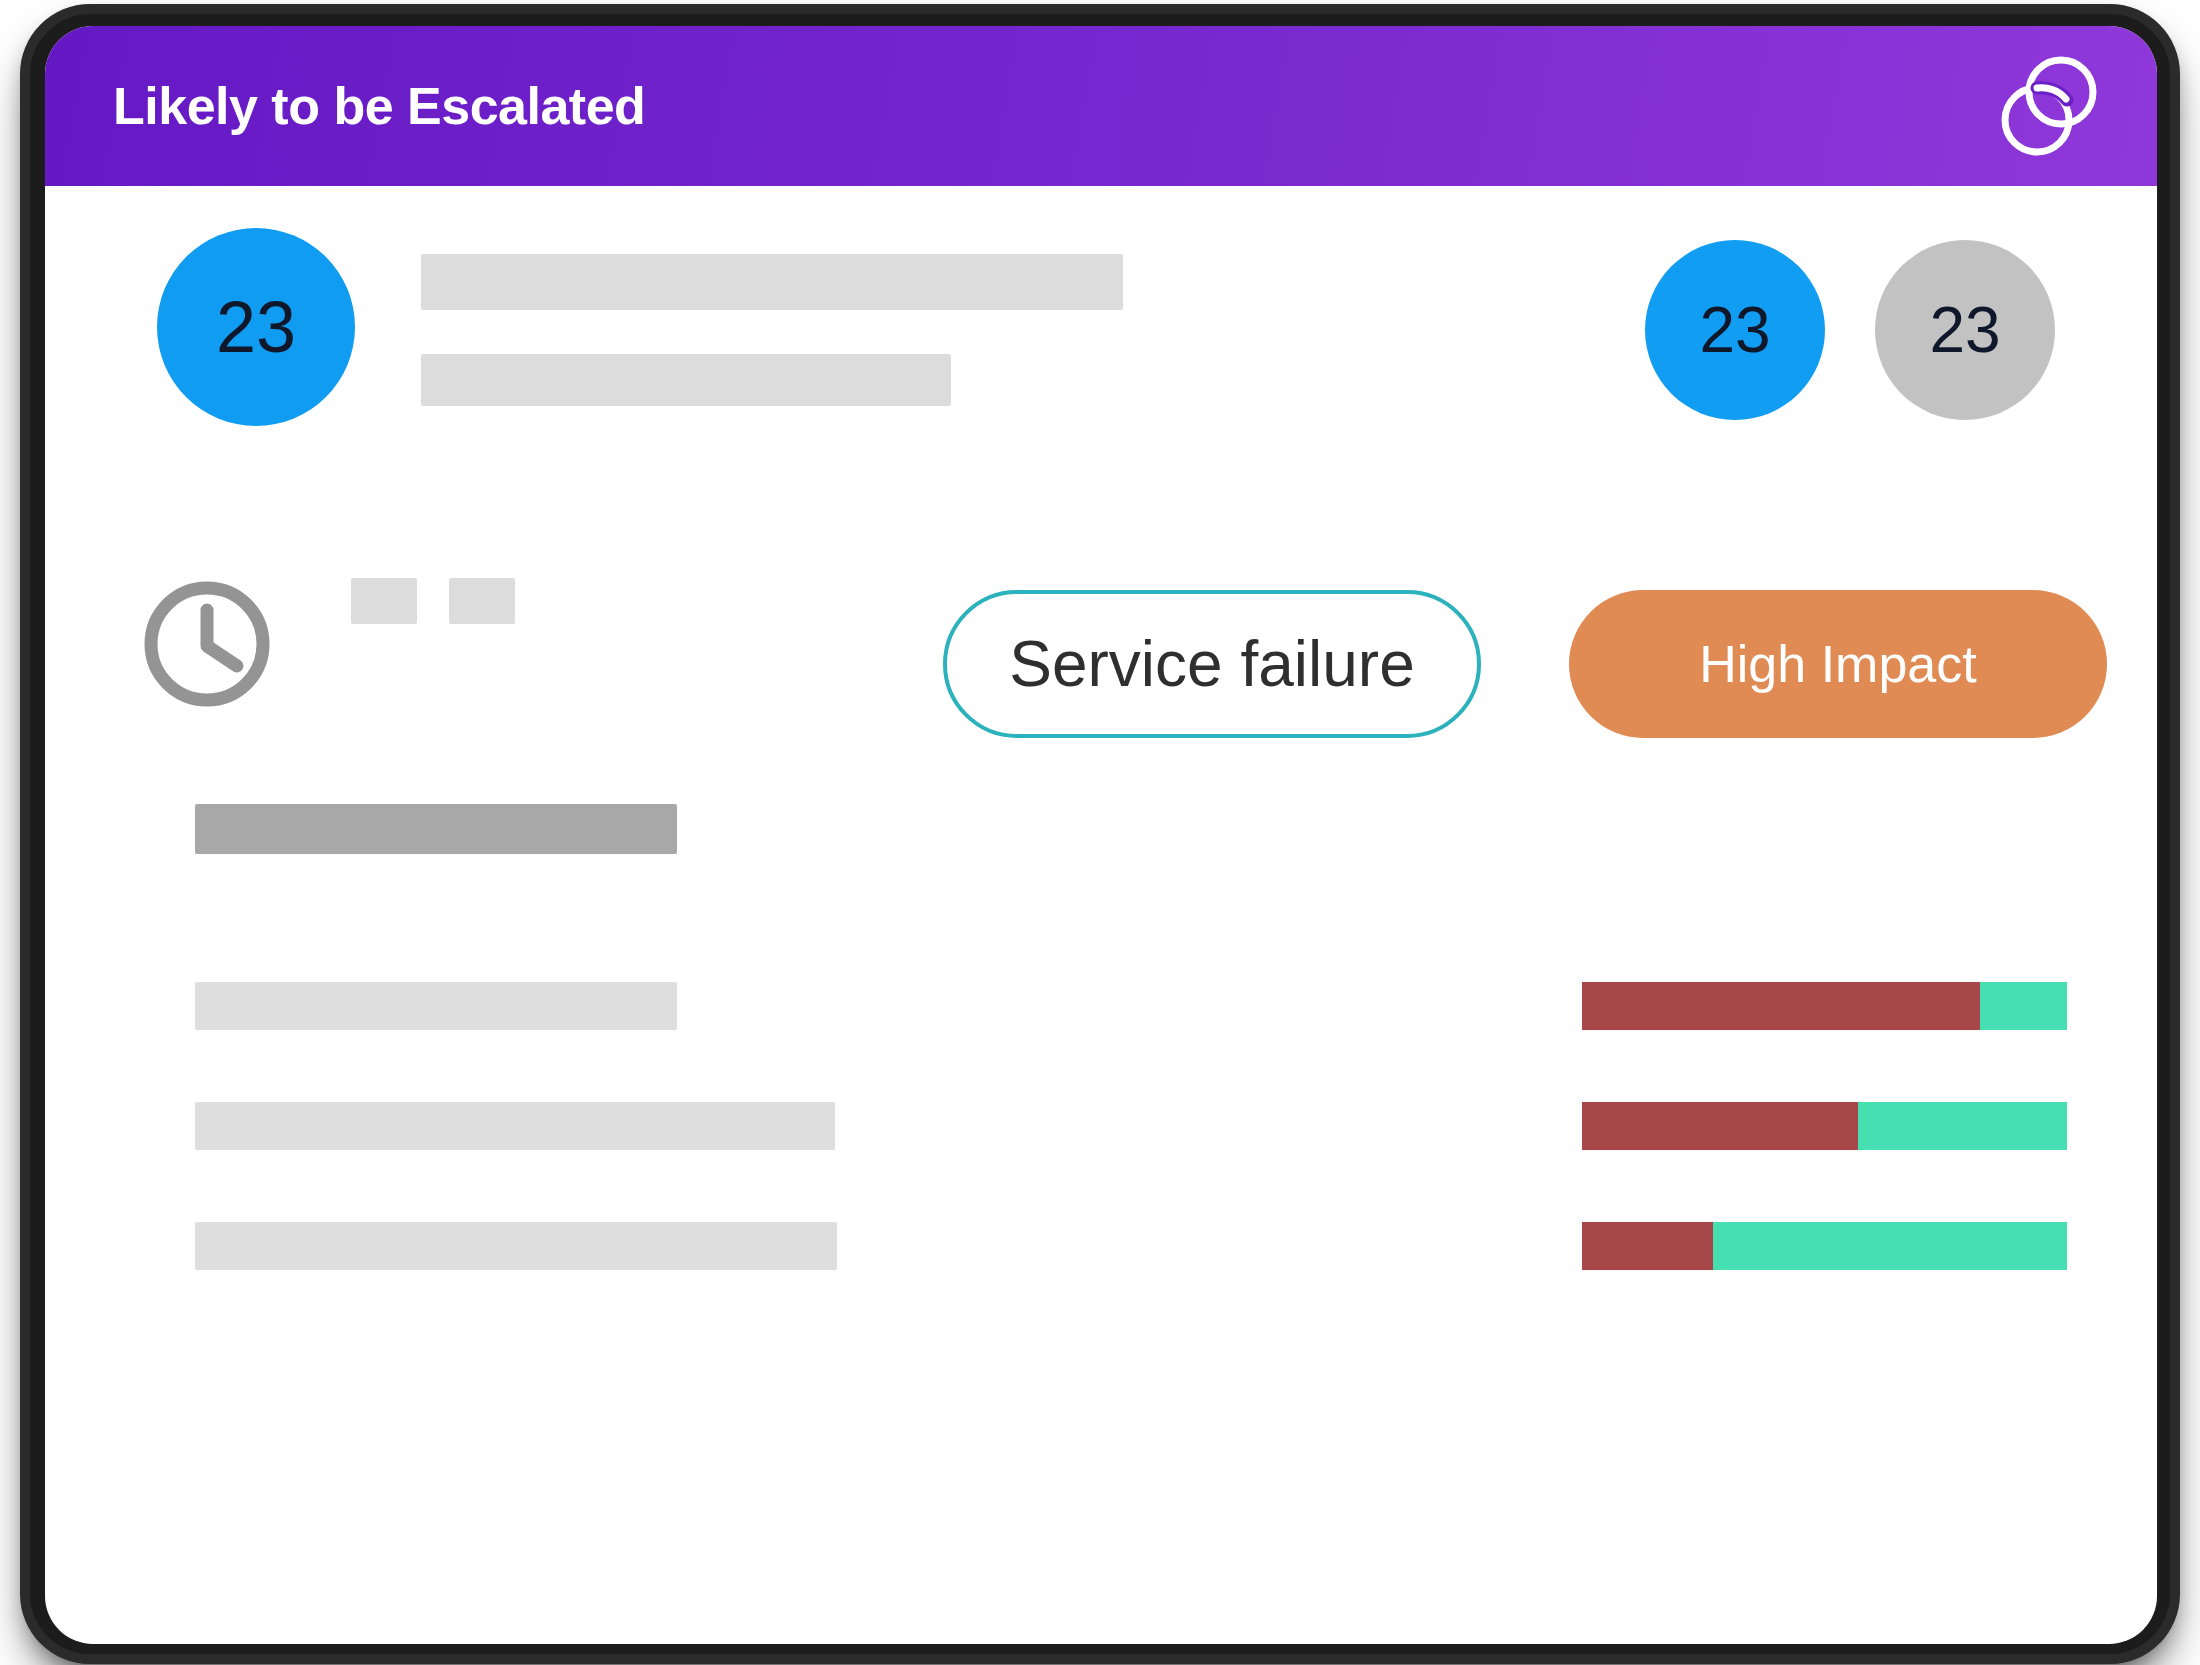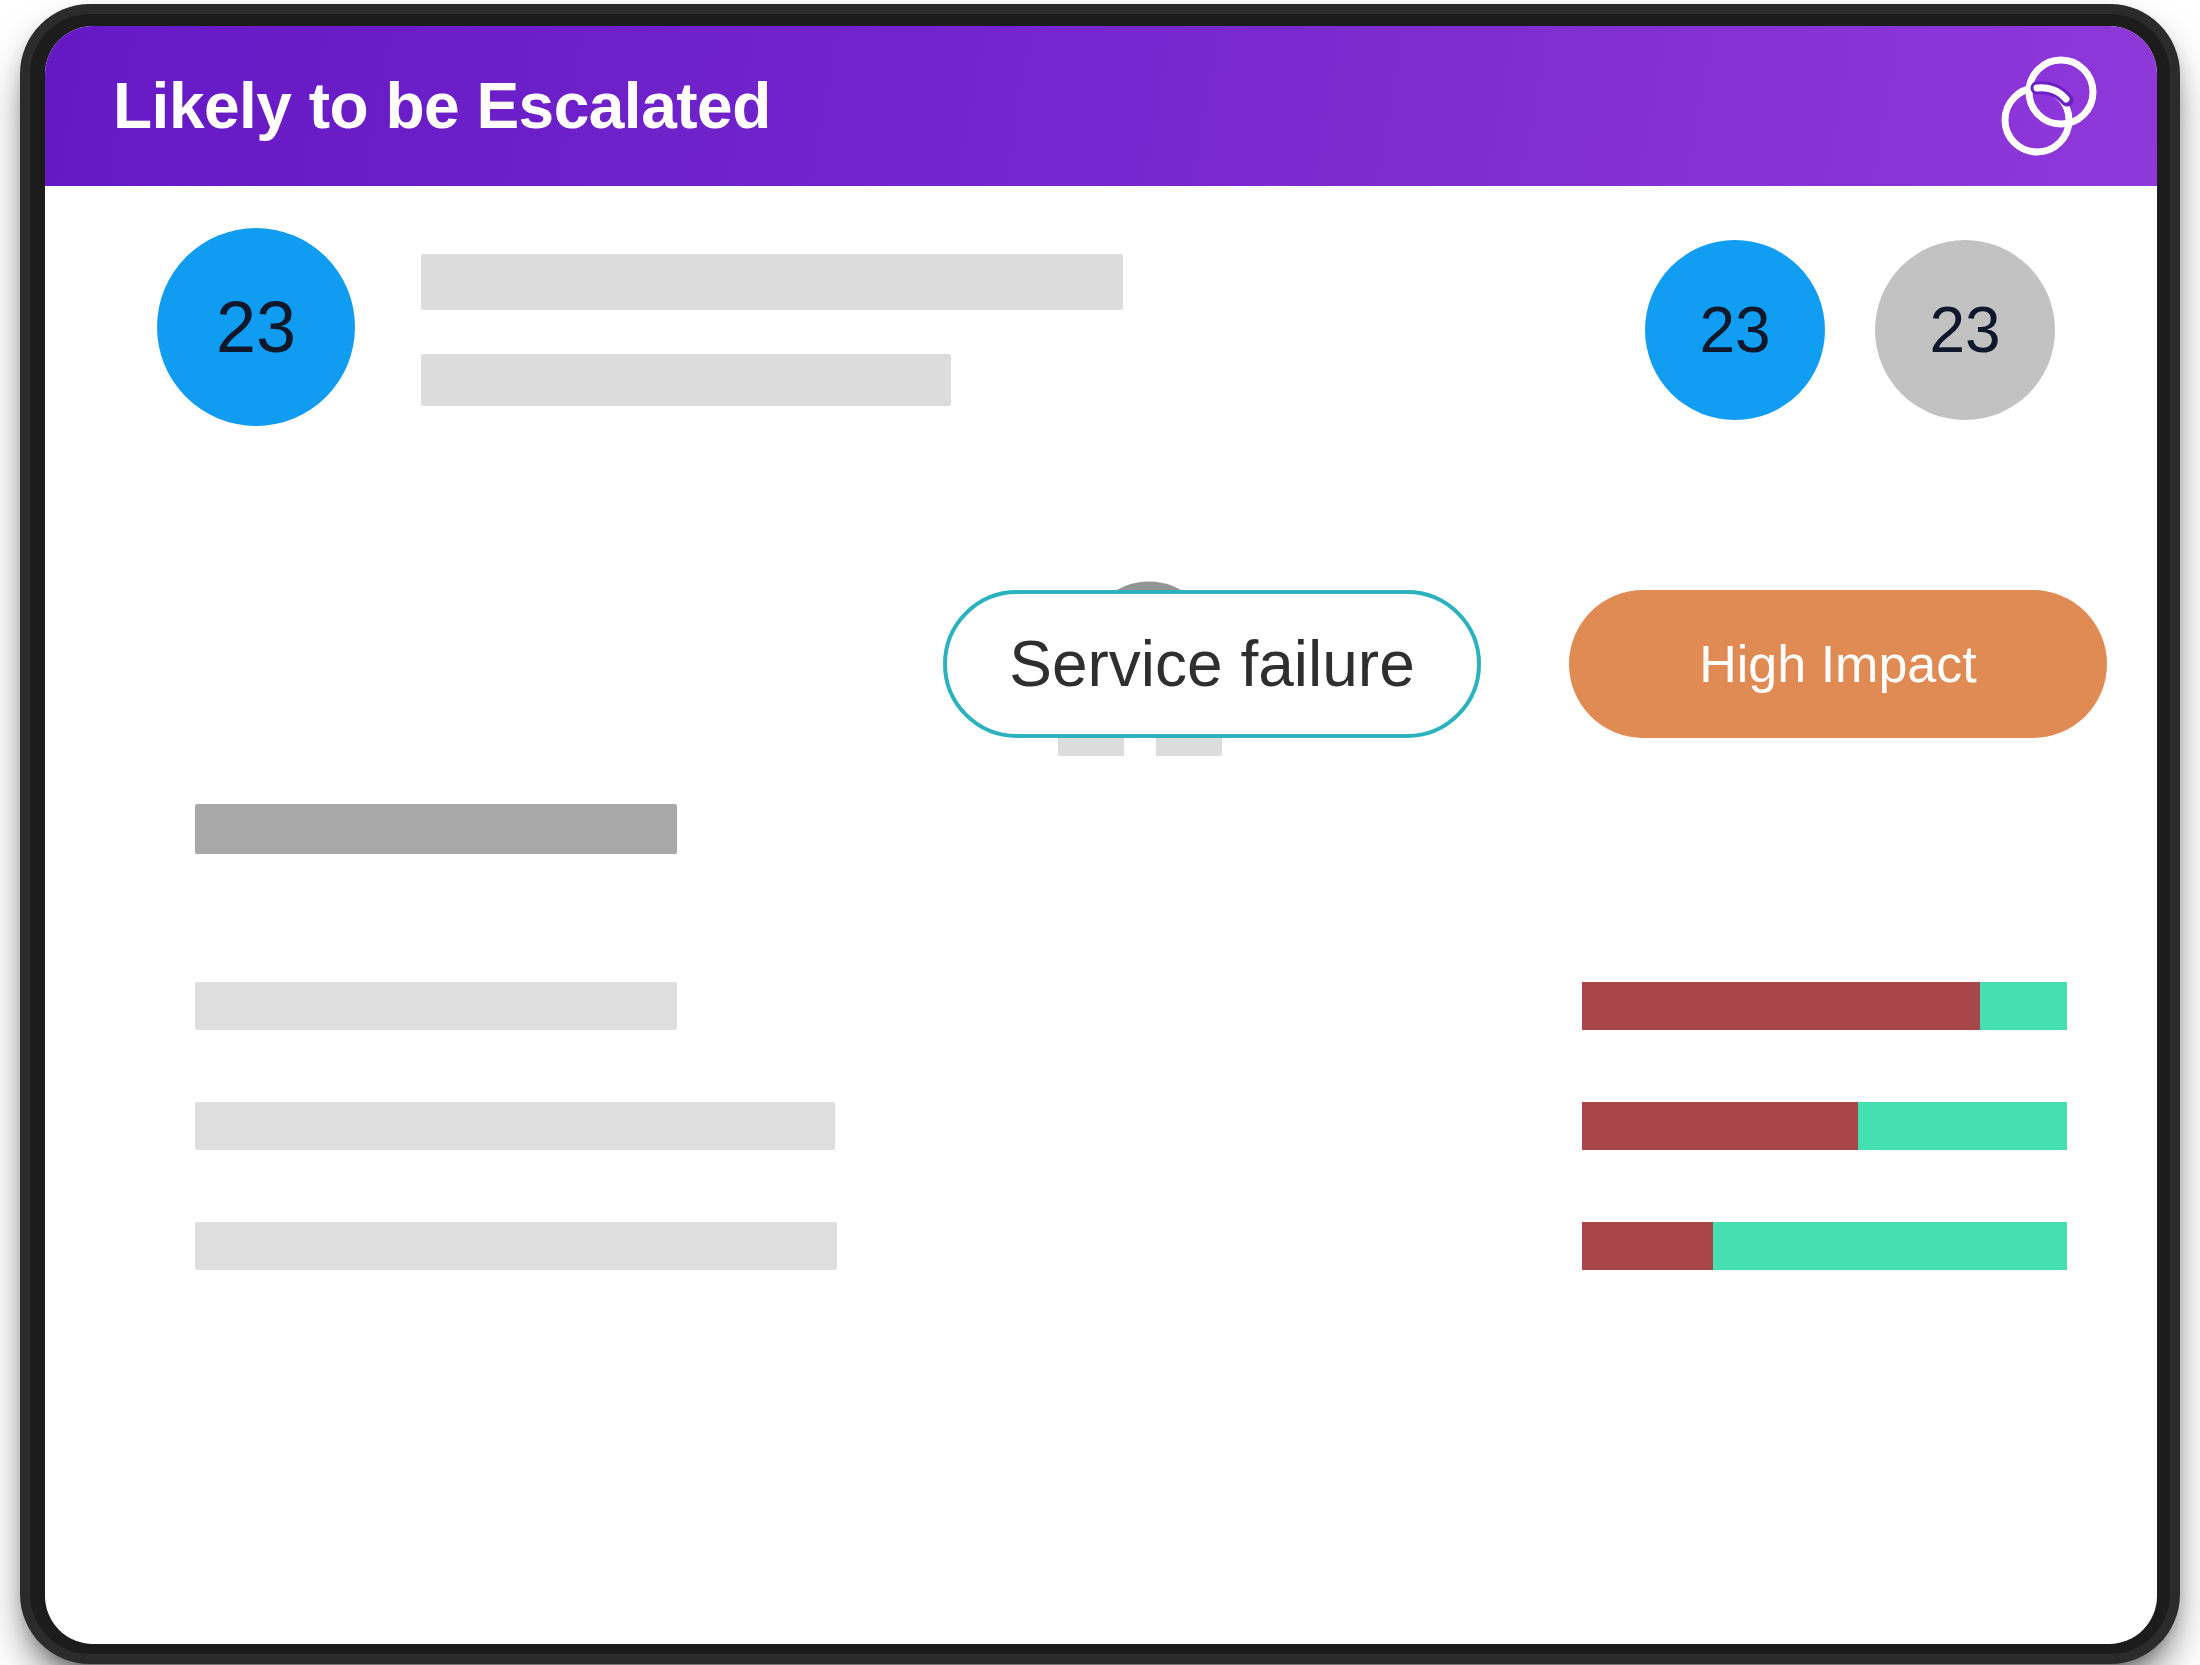--- a/index.html
+++ b/index.html
@@ -44,21 +44,21 @@
     position: relative;
     height: 160px;
     background: linear-gradient(100deg, #6519c4 0%, #7425cd 45%, #8f38da 100%);
     display: flex;
     align-items: center;
     justify-content: space-between;
     padding: 0 52px 0 68px;
   }
   #header-title {
     color: #ffffff;
-    font-size: 64px;
+    font-size: 52px;
     font-weight: bold;
     letter-spacing: -0.5px;
     line-height: 1;
     white-space: nowrap;
   }
   #brand-logo { width: 112px; height: 112px; flex: 0 0 auto; }
 
   
   #body {
     position: relative;
@@ -114,22 +114,21 @@
   #badge-count-primary { width: 180px; height: 180px; background: #119df2; }
   #badge-count-secondary { width: 180px; height: 180px; background: #c2c2c2; }
 
   
   #row-meta {
     position: absolute;
     left: 0; right: 0;
     top: 392px;
     height: 170px;
     display: flex;
-    align-items: center;
-    flex-direction: column;
+    align-items: flex-start;
   }
   #clock-icon { width: 132px; height: 132px; margin-left: 96px; flex: 0 0 auto; }
   #meta-chips {
     display: flex;
     gap: 32px;
     margin-left: 78px;
   }
   .meta-chip { width: 66px; height: 46px; }
 
   #category-pill {

